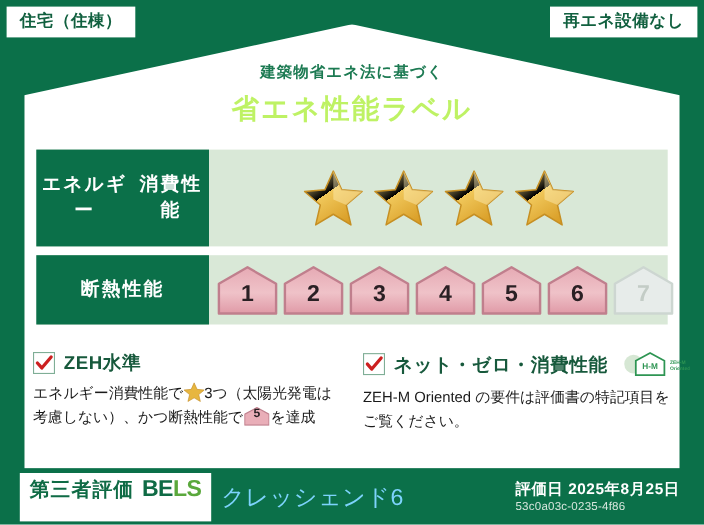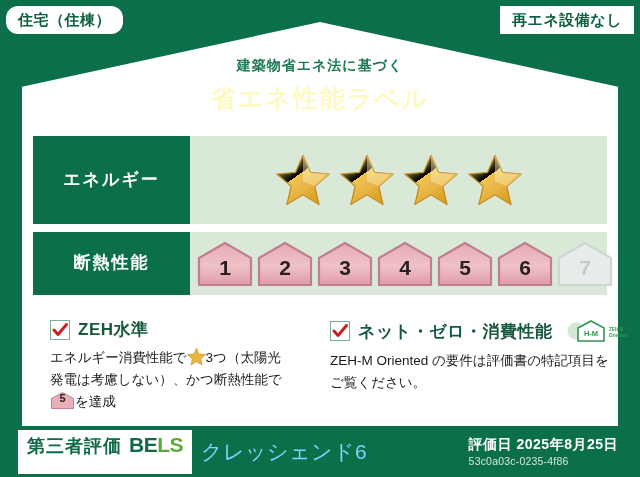--- a/index.html
+++ b/index.html
@@ -29,37 +29,37 @@
     top: 6px;
     background: #ffffff;
     color: #11603f;
     font-weight: bold;
     font-size: 15px;
     letter-spacing: 0.5px;
     padding: 6px 12px 7px 12px;
     white-space: nowrap;
     line-height: 1;
   }
-  .corner-badge.left  { left: 6px; border-radius: 12px; }
+  .corner-badge.left  { left: 6px; }
   .corner-badge.right { right: 6px; }
 
   
   .title-block {
     position: absolute;
     left: 0; right: 0; top: 57px;
     text-align: center;
     color: #11653f;
   }
   .title-sub {
     font-size: 14px; font-weight: bold; letter-spacing: 1px;
     color: #1c7a52;
   }
   .title-main {
     font-size: 25px; font-weight: bold; letter-spacing: 2px;
-    margin-top: 7px; color: #fef9c3;
+    margin-top: 7px; color: #bef264;
   }
 
   
   .rows {
     position: absolute;
     left: 33px; top: 136px;
     width: 574px;
   }
   .rate-row {
     display: flex;
@@ -116,21 +116,21 @@
   }
   .house-badge.off span { color: #c3ccc6; }
 
   
   .criteria {
     position: absolute;
     left: 30px; top: 318px;
     width: 580px;
     display: flex;
   }
-  .crit-col { width: 50%; padding-right: 14px; margin-left: 20px; }
+  .crit-col { width: 50%; padding-right: 14px; }
   .crit-col.right { padding-left: 10px; padding-right: 0; }
   .crit-head {
     display: flex; align-items: center; gap: 8px;
     margin-bottom: 6px;
   }
   .checkbox {
     flex: 0 0 auto;
     width: 20px; height: 20px;
     border: 1px solid #7fae96;
     background: #fff;
@@ -211,20 +211,21 @@
   <div class="title-block">
     <div class="title-sub">建築物省エネ法に基づく</div>
     <div class="title-main">省エネ性能ラベル</div>
   </div>
 
   <div class="rows">
 
     <div class="rate-row">
       <div class="row-label">
         <span>エネルギー</span>
+        <span>消費性能</span>
       </div>
       <div class="row-value" id="stars-container">
           <span class="star"><svg viewBox="0 0 64 61" width="54" height="54">
               <defs>
                 <linearGradient id="sg0" x1="0" y1="0" x2="0.75" y2="1">
                   <stop offset="0%" stop-color="#fbe08d"></stop>
                   <stop offset="45%" stop-color="#f0c košt"></stop>
                   <stop offset="45%" stop-color="#f0c75a"></stop>
                   <stop offset="100%" stop-color="#d79a22"></stop>
                 </linearGradient>

